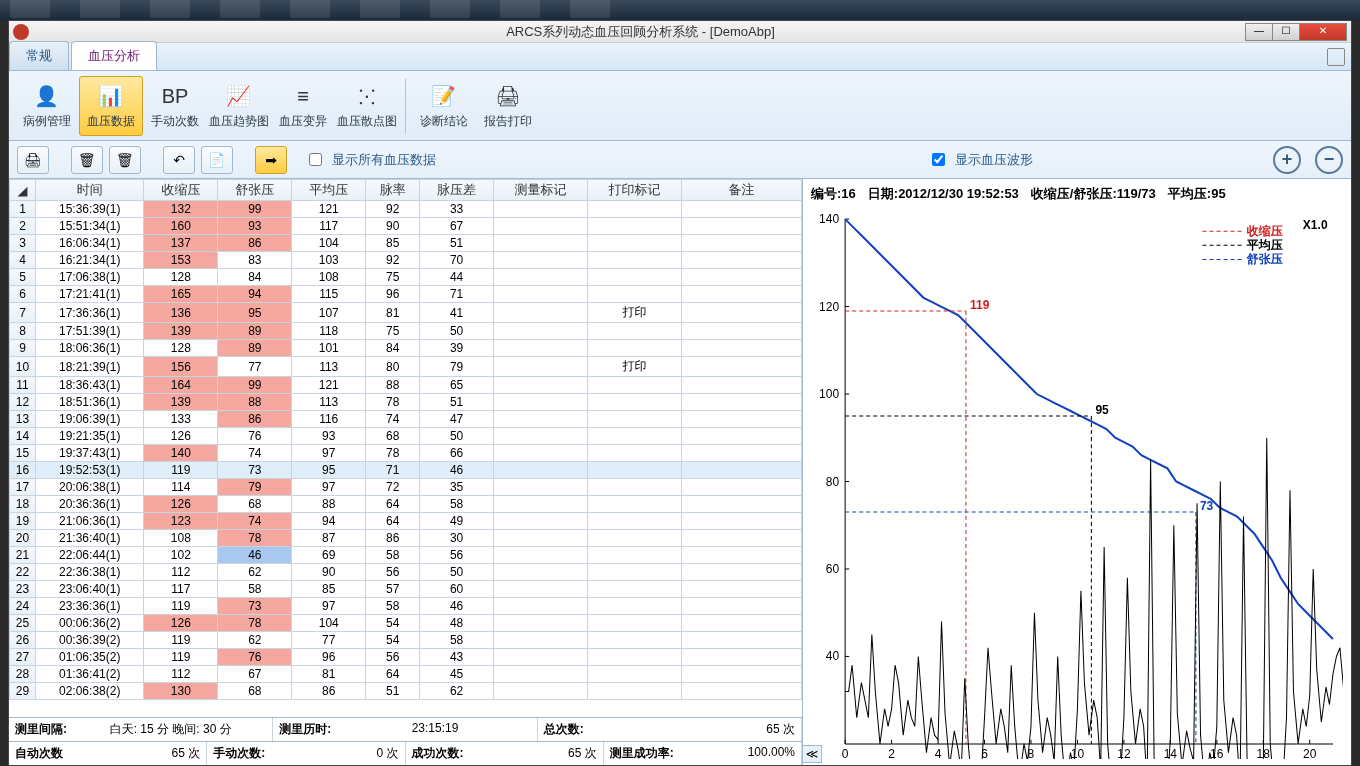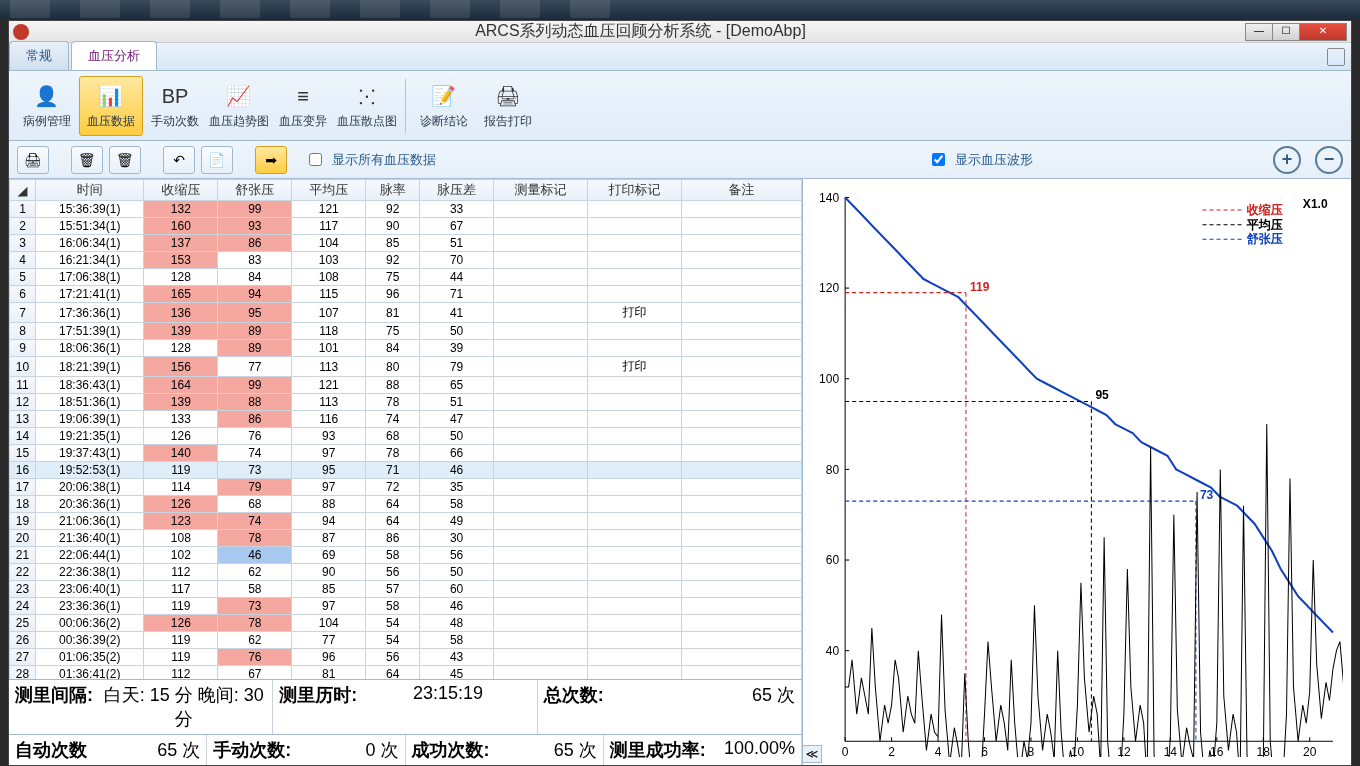--- a/index.html
+++ b/index.html
@@ -2,21 +2,21 @@
 <html><head>
 <meta charset="utf-8">
 <style>
 * { box-sizing: border-box; margin: 0; padding: 0; font-family: "Microsoft YaHei", SimSun, Arial, sans-serif; }
 body { width: 1360px; height: 766px; background: #2a2a2a; overflow: hidden; font-size: 12px; }
 .taskbar-bg { width: 100%; height: 20px; background: linear-gradient(#3a4a5a, #1a2a3a); display: flex; gap: 30px; padding-left: 10px; }
 .tb-ico { width: 40px; height: 18px; background: rgba(255,255,255,0.1); border-radius: 2px; }
 .window { position: absolute; top: 20px; left: 8px; width: 1344px; height: 746px; background: #fff; border: 1px solid #444; display: flex; flex-direction: column; }
 .titlebar { height: 22px; background: linear-gradient(#f5f5f5, #e5e5e5); display: flex; align-items: center; padding: 0 4px; border-bottom: 1px solid #ccc; }
 .titlebar .logo { width: 16px; height: 16px; background: #c0392b; border-radius: 50%; margin-right: 6px; }
-.titlebar .title { flex: 1; text-align: center; color: #333; font-size: 16px; }
+.titlebar .title { flex: 1; text-align: center; color: #333; font-size: 13px; }
 .win-btns { display: flex; }
 .win-btn { width: 28px; height: 18px; background: linear-gradient(#f0f0f0,#d0d0d0); border: 1px solid #888; margin-left: -1px; text-align: center; font-size: 10px; line-height: 14px; }
 .win-btn.close { width: 48px; background: linear-gradient(#e74c3c,#c0392b); color: #fff; }
 .tab-strip { height: 28px; background: linear-gradient(#eaf3fb,#d5e7f7); display: flex; align-items: flex-end; border-bottom: 1px solid #a0b8d0; }
 .tab { padding: 5px 16px; background: linear-gradient(#e8f0f8,#d0e0f0); border: 1px solid #a0b8d0; border-bottom: none; border-radius: 4px 4px 0 0; margin-right: 2px; color: #2a5a8a; cursor: pointer; font-size: 13px; }
 .tab.active { background: #fff; color: #701a75; }
 .tab-strip .spacer { flex: 1; }
 .gear-ico { width: 18px; height: 18px; margin-right: 6px; margin-bottom: 4px; border: 1px solid #888; border-radius: 2px; }
 .ribbon { height: 70px; background: linear-gradient(#eef5fc,#e0ecf8); border-bottom: 1px solid #a0b8d0; display: flex; align-items: center; padding: 4px 6px; }
 .rbtn { width: 64px; height: 60px; display: flex; flex-direction: column; align-items: center; justify-content: center; border: 1px solid transparent; border-radius: 3px; cursor: pointer; font-size: 12px; color: #2a3a4a; }
@@ -32,21 +32,21 @@
 .content { flex: 1; display: flex; background: #fff; overflow: hidden; }
 .left-pane { width: 794px; display: flex; flex-direction: column; border-right: 1px solid #a0b8d0; }
 .table-wrap { flex: 1; overflow: hidden; position: relative; }
 table.grid { border-collapse: collapse; width: 100%; font-size: 12px; }
 table.grid th, table.grid td { border: 1px solid #c8d4e0; padding: 1px 4px; text-align: center; height: 17px; white-space: nowrap; background: #fff; }
 table.grid th { background: linear-gradient(#f5f9fd,#e8f0f8); font-weight: normal; color: #333; font-size: 13px; position: sticky; top: 0; }
 .rownum { background: linear-gradient(#f5f9fd,#e8f0f8) !important; width: 26px; }
 .hl-red { background: #f5a8a0 !important; }
 .hl-blue { background: #a8c8f0 !important; }
 .row-sel td { background: #e0eefa !important; }
-.status-row { display: flex; border-top: 1px solid #a0b8d0; font-size: 18px; justify-content: center; }
+.status-row { display: flex; border-top: 1px solid #a0b8d0; font-size: 12px; justify-content: center; }
 .status-cell { flex: 1; border-right: 1px solid #c8d4e0; padding: 3px 6px; display: flex; }
 .status-cell b { font-weight: bold; margin-right: 8px; }
 .right-pane { flex: 1; display: flex; flex-direction: column; padding: 4px; position: relative; background: #fff; }
 .chart-hdr { font-size: 13px; font-weight: bold; padding: 2px 4px; display: flex; gap: 12px; }
 .chart-area { flex: 1; position: relative; border: none; margin: 4px; }
 .collapse-btn { position: absolute; left: -1px; bottom: 2px; width: 20px; height: 18px; background: #e8f0f8; border: 1px solid #a0b8d0; font-size: 12px; display: flex; align-items: center; justify-content: center; cursor: pointer; }
 svg text { font-family: Arial, SimSun; }
 </style>
 </head>
 <body>
@@ -540,20 +540,26 @@
             <span style="flex:1;text-align:right">65 次</span>
           </div>
         <div class="status-cell">
             <b>测里成功率:</b>
             <span style="flex:1;text-align:right">100.00%</span>
           </div>
       </div>
     </div>
 
     <div class="right-pane">
+      <div class="chart-hdr">
+        <span>编号:16</span>
+        <span>日期:2012/12/30 19:52:53</span>
+        <span>收缩压/舒张压:119/73</span>
+        <span>平均压:95</span>
+      </div>
       <div class="chart-area">
         <svg id="chart-svg" width="100%" height="100%" viewBox="0 0 530 545" preserveAspectRatio="none">
             <text x="28" y="447.33333333333337" text-anchor="end" font-size="12">40</text>
             <line x1="34" y1="443.33333333333337" x2="38" y2="443.33333333333337" stroke="#000"></line>
             <text x="28" y="360.6666666666667" text-anchor="end" font-size="12">60</text>
             <line x1="34" y1="356.6666666666667" x2="38" y2="356.6666666666667" stroke="#000"></line>
             <text x="28" y="274" text-anchor="end" font-size="12">80</text>
             <line x1="34" y1="270" x2="38" y2="270" stroke="#000"></line>
             <text x="28" y="187.33333333333337" text-anchor="end" font-size="12">100</text>
             <line x1="34" y1="183.33333333333337" x2="38" y2="183.33333333333337" stroke="#000"></line>

